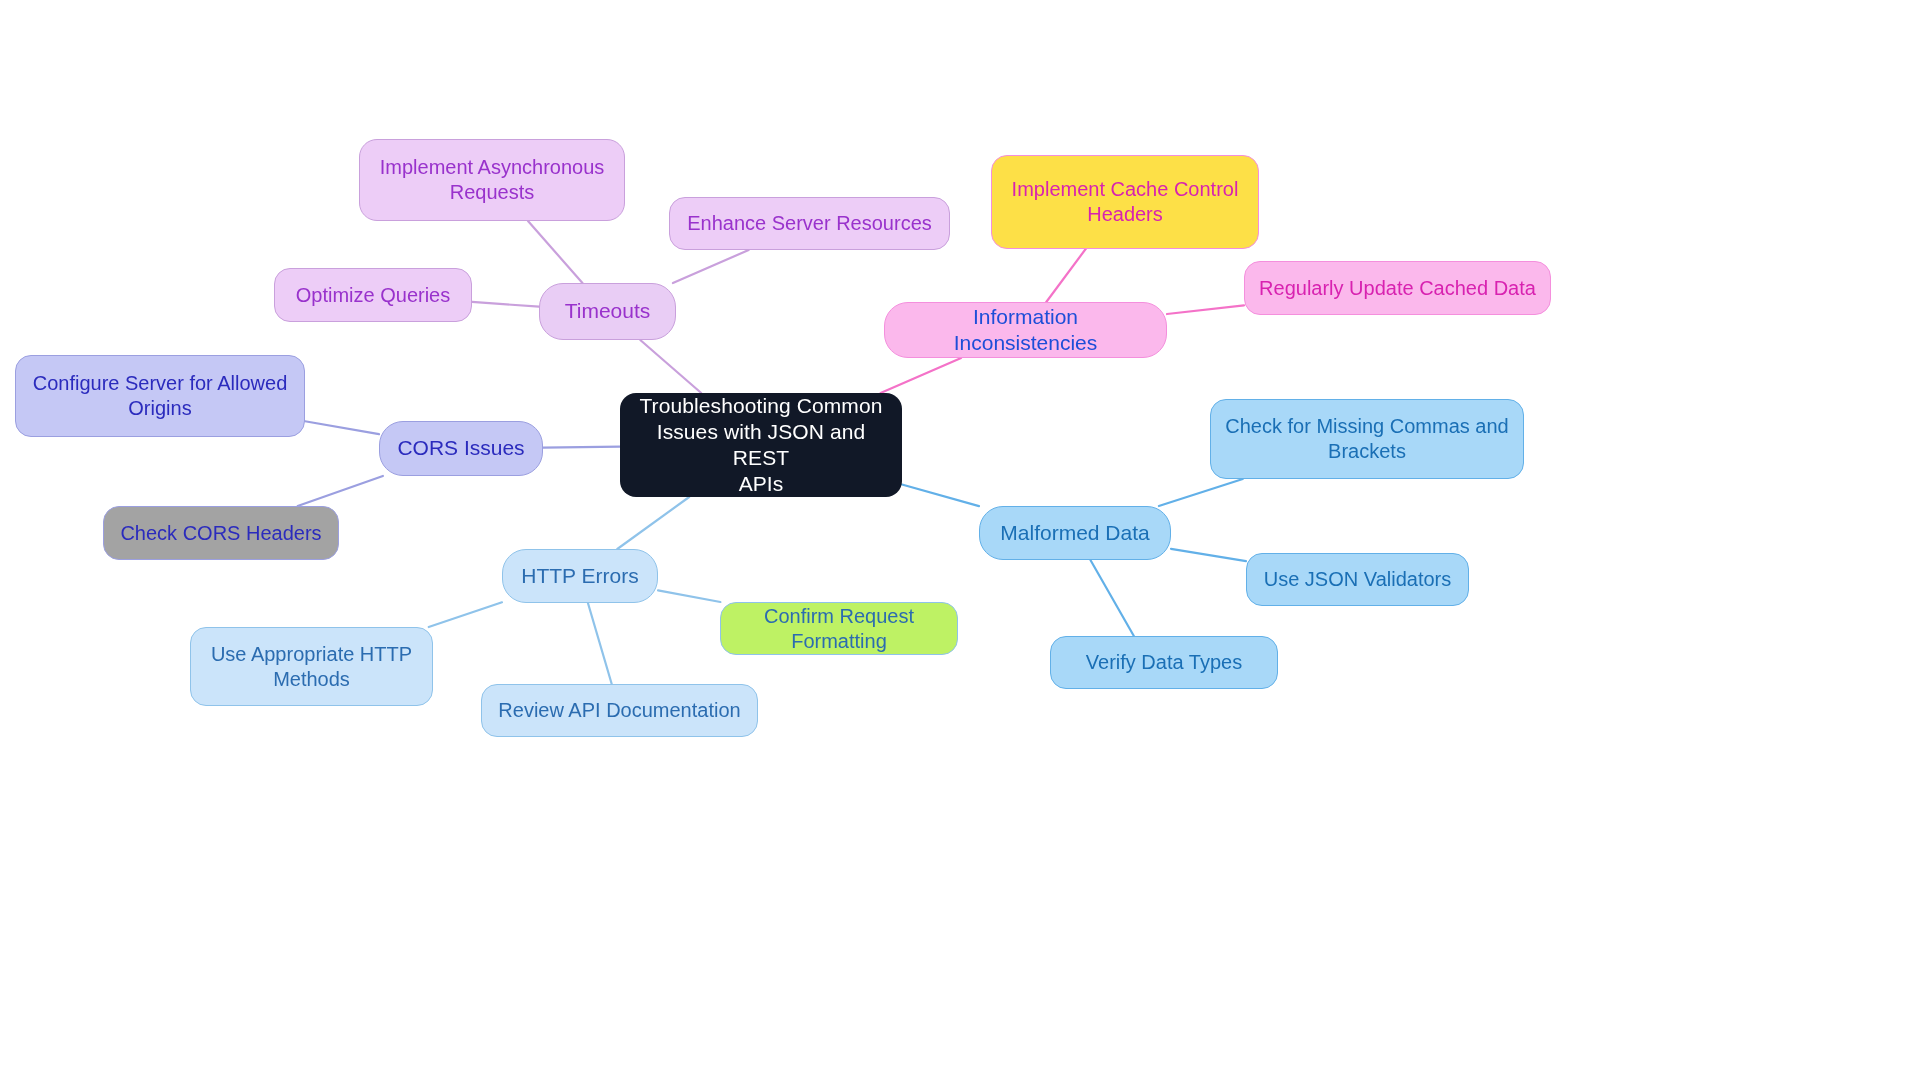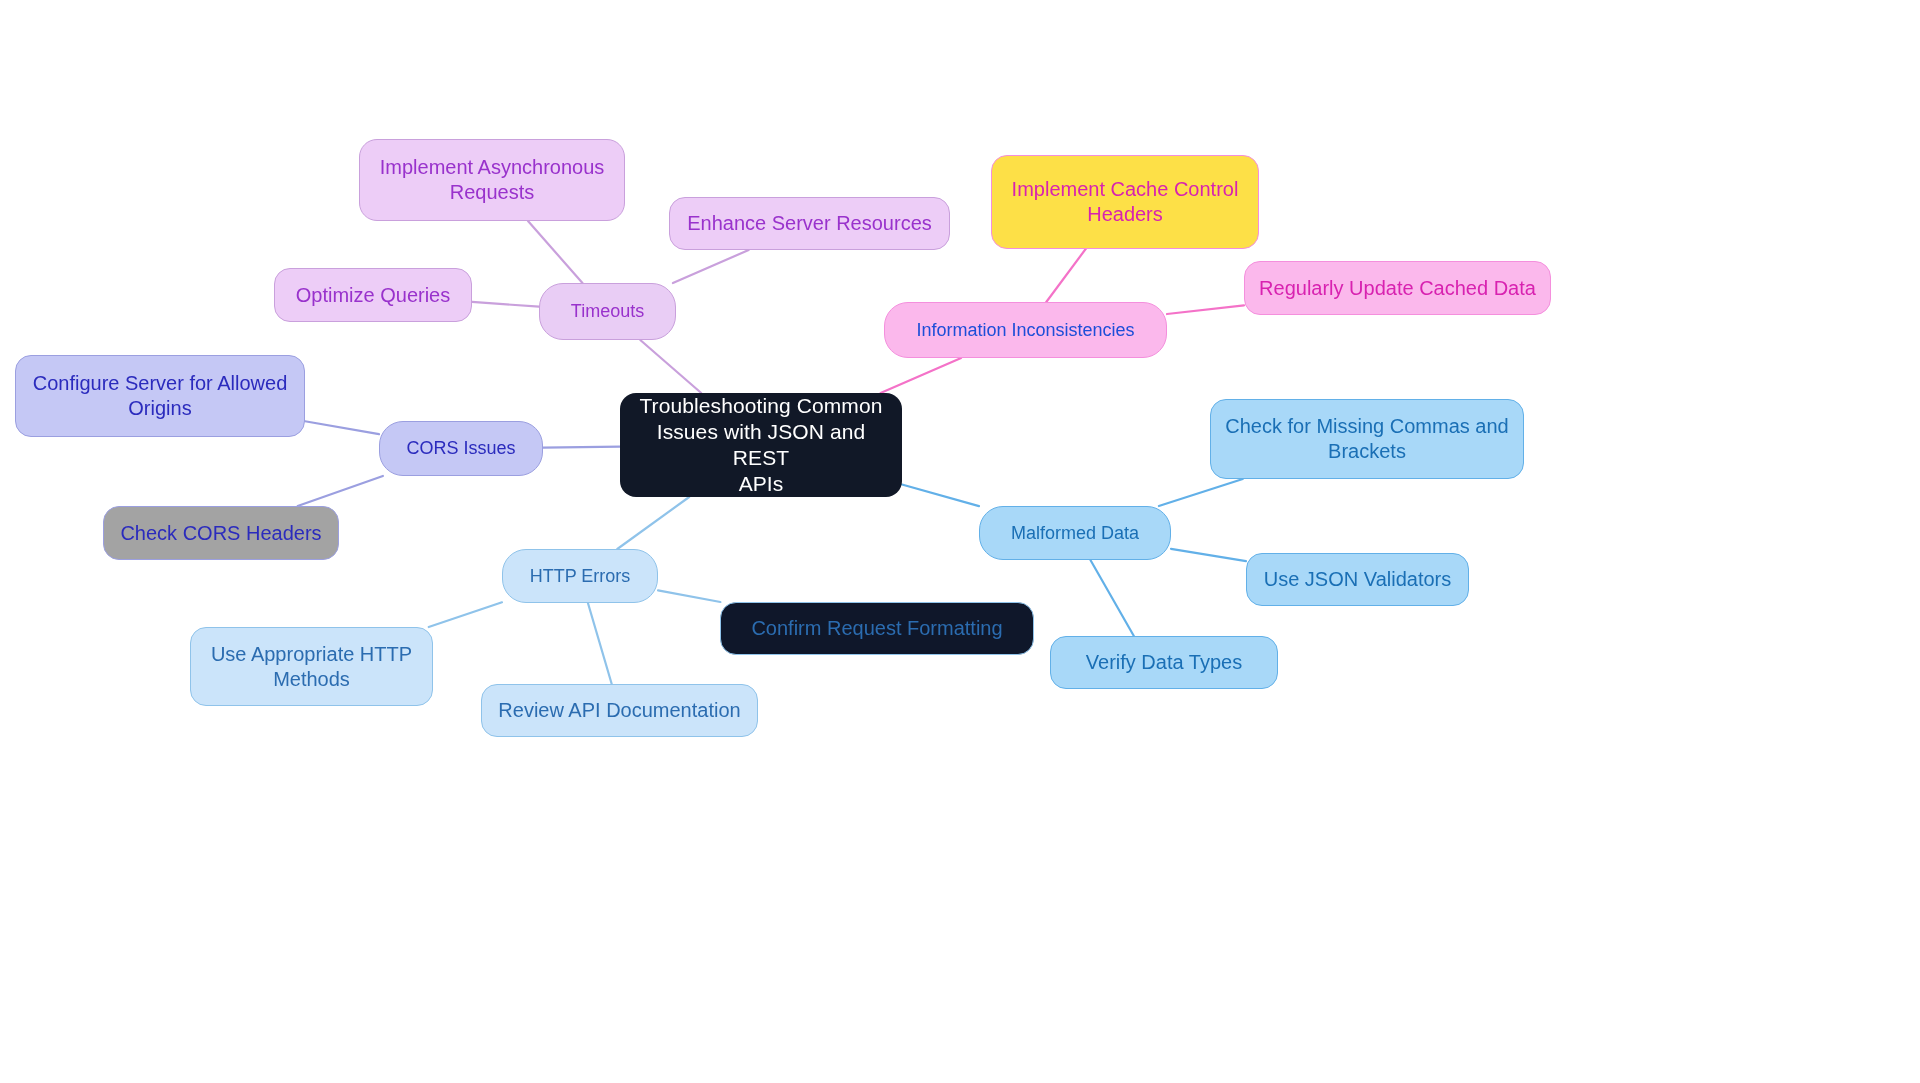--- a/index.html
+++ b/index.html
@@ -41,21 +41,21 @@
     padding: 6px 14px;
     white-space: pre-line;
   }
   .node.root {
     border-radius: 16px;
     border-width: 0px;
     font-size: 21px;
     letter-spacing: 0.1px;
   }
   .node.branch {
-    font-size: 18px;
+    font-size: 21px;
     border-radius: 24px;
   }
   .node.leaf {
     font-size: 20px;
     border-radius: 16px;
   }
 </style>
 </head>
 <body>
 
@@ -94,18 +94,18 @@
     <div class="node leaf" style="left: 1244px; top: 261px; width: 307px; height: 54px; background: rgb(251, 184, 236); color: rgb(216, 34, 176); border-color: rgb(244, 143, 221);">Regularly Update Cached Data</div>
     <div class="node leaf" style="left: 1210px; top: 399px; width: 314px; height: 80px; background: rgb(168, 216, 248); color: rgb(26, 111, 181); border-color: rgb(98, 176, 232);">Check for Missing Commas and
 Brackets</div>
     <div class="node branch" style="left: 979px; top: 506px; width: 192px; height: 54px; background: rgb(168, 216, 248); color: rgb(26, 111, 181); border-color: rgb(98, 176, 232);">Malformed Data</div>
     <div class="node leaf" style="left: 1246px; top: 553px; width: 223px; height: 53px; background: rgb(168, 216, 248); color: rgb(26, 111, 181); border-color: rgb(98, 176, 232);">Use JSON Validators</div>
     <div class="node leaf" style="left: 1050px; top: 636px; width: 228px; height: 53px; background: rgb(168, 216, 248); color: rgb(26, 111, 181); border-color: rgb(98, 176, 232);">Verify Data Types</div>
     <div class="node branch" style="left: 502px; top: 549px; width: 156px; height: 54px; background: rgb(203, 228, 250); color: rgb(43, 108, 176); border-color: rgb(143, 195, 234);">HTTP Errors</div>
     <div class="node leaf" style="left: 481px; top: 684px; width: 277px; height: 53px; background: rgb(203, 228, 250); color: rgb(43, 108, 176); border-color: rgb(143, 195, 234);">Review API Documentation</div>
     <div class="node leaf" style="left: 190px; top: 627px; width: 243px; height: 79px; background: rgb(203, 228, 250); color: rgb(43, 108, 176); border-color: rgb(143, 195, 234);">Use Appropriate HTTP
 Methods</div>
-    <div class="node leaf" style="left: 720px; top: 602px; width: 314px; height: 53px; background: #0f172a; color: rgb(43, 108, 176); border-color: rgb(143, 195, 234);">Confirm Request Formatting</div>
+    <div class="node leaf" style="left: 720px; top: 602px; width: 238px; height: 53px; background: #bef264; color: rgb(43, 108, 176); border-color: rgb(143, 195, 234);">Confirm Request Formatting</div>
     <div class="node branch" style="left: 379px; top: 421px; width: 164px; height: 55px; background: rgb(197, 200, 245); color: rgb(43, 43, 189); border-color: rgb(155, 159, 224);">CORS Issues</div>
     <div class="node leaf" style="left: 15px; top: 355px; width: 290px; height: 82px; background: rgb(197, 200, 245); color: rgb(43, 43, 189); border-color: rgb(155, 159, 224);">Configure Server for Allowed
 Origins</div>
     <div class="node leaf" style="left: 103px; top: 506px; width: 236px; height: 54px; background: #a3a3a3; color: rgb(43, 43, 189); border-color: rgb(155, 159, 224);">Check CORS Headers</div>
   </div>
 
 </body></html>

